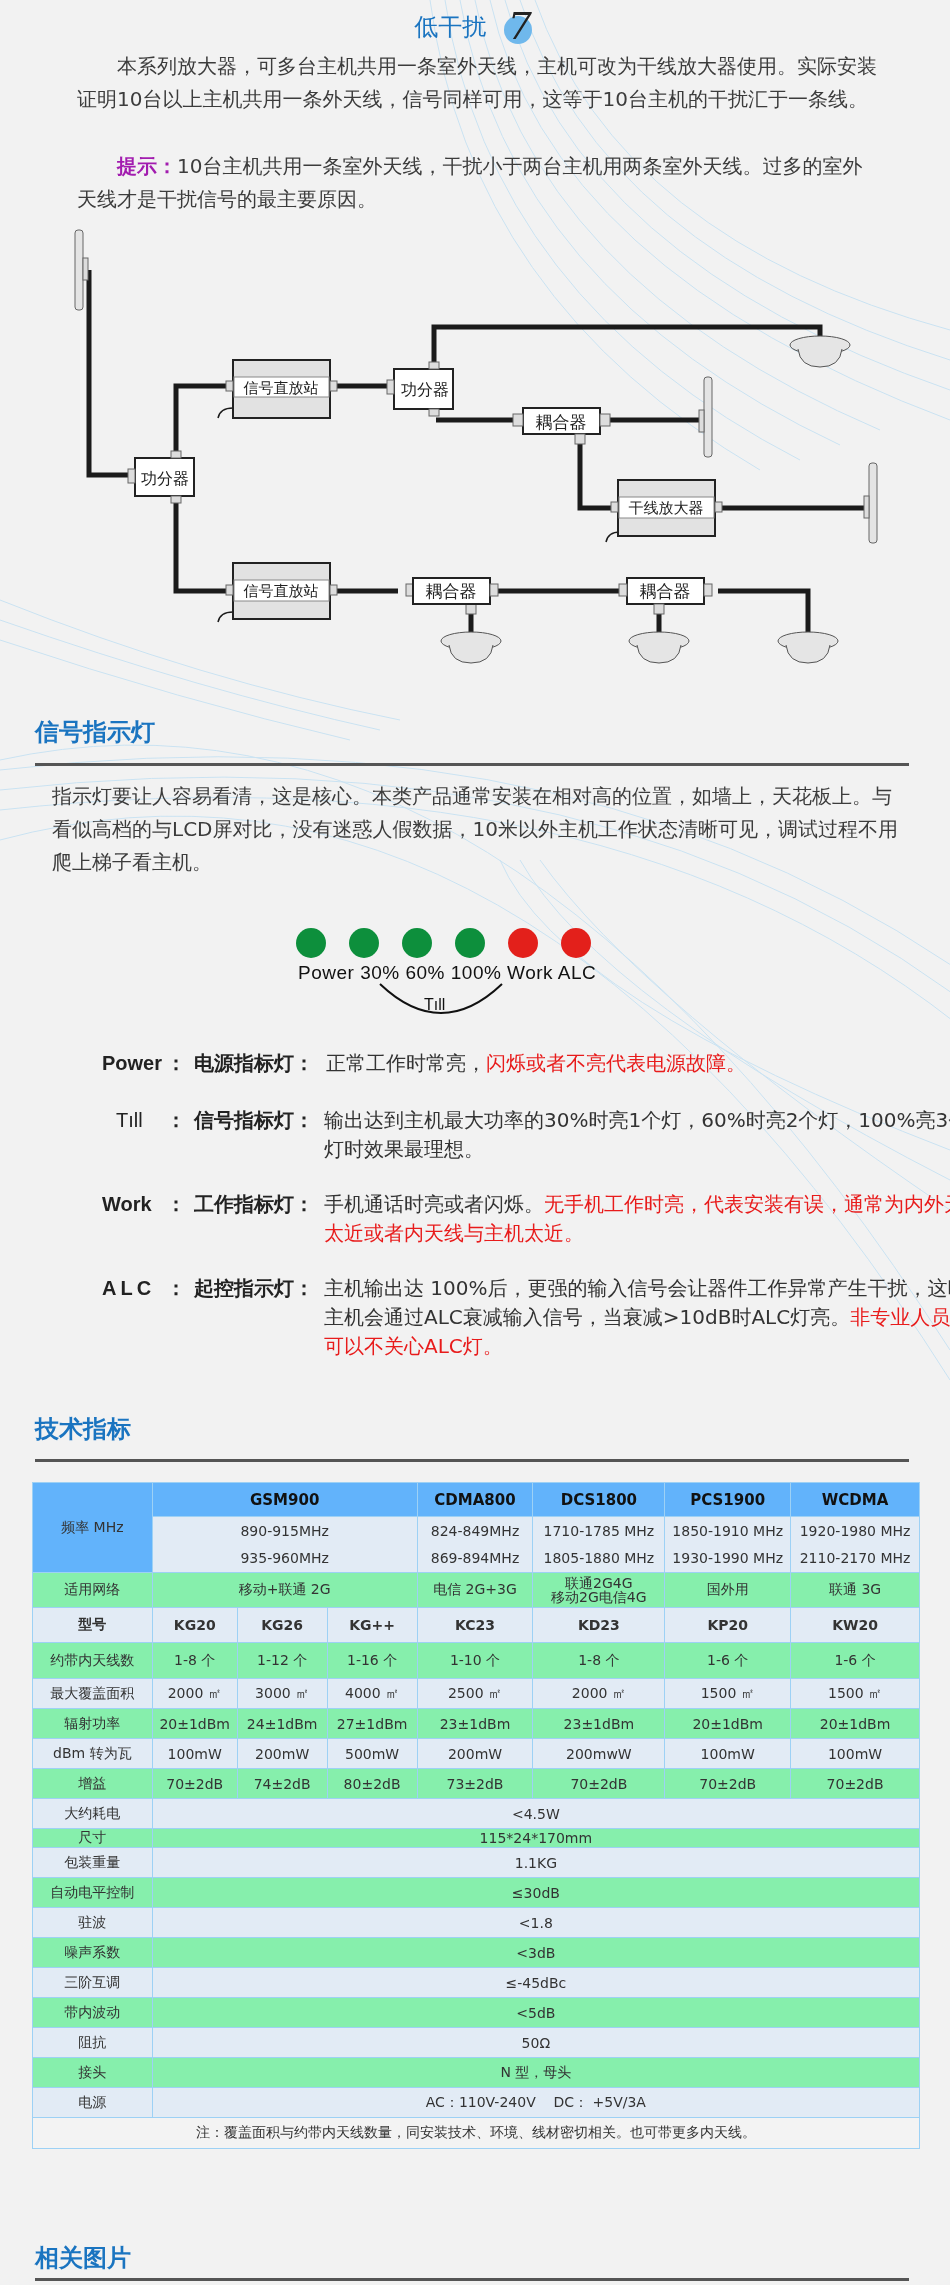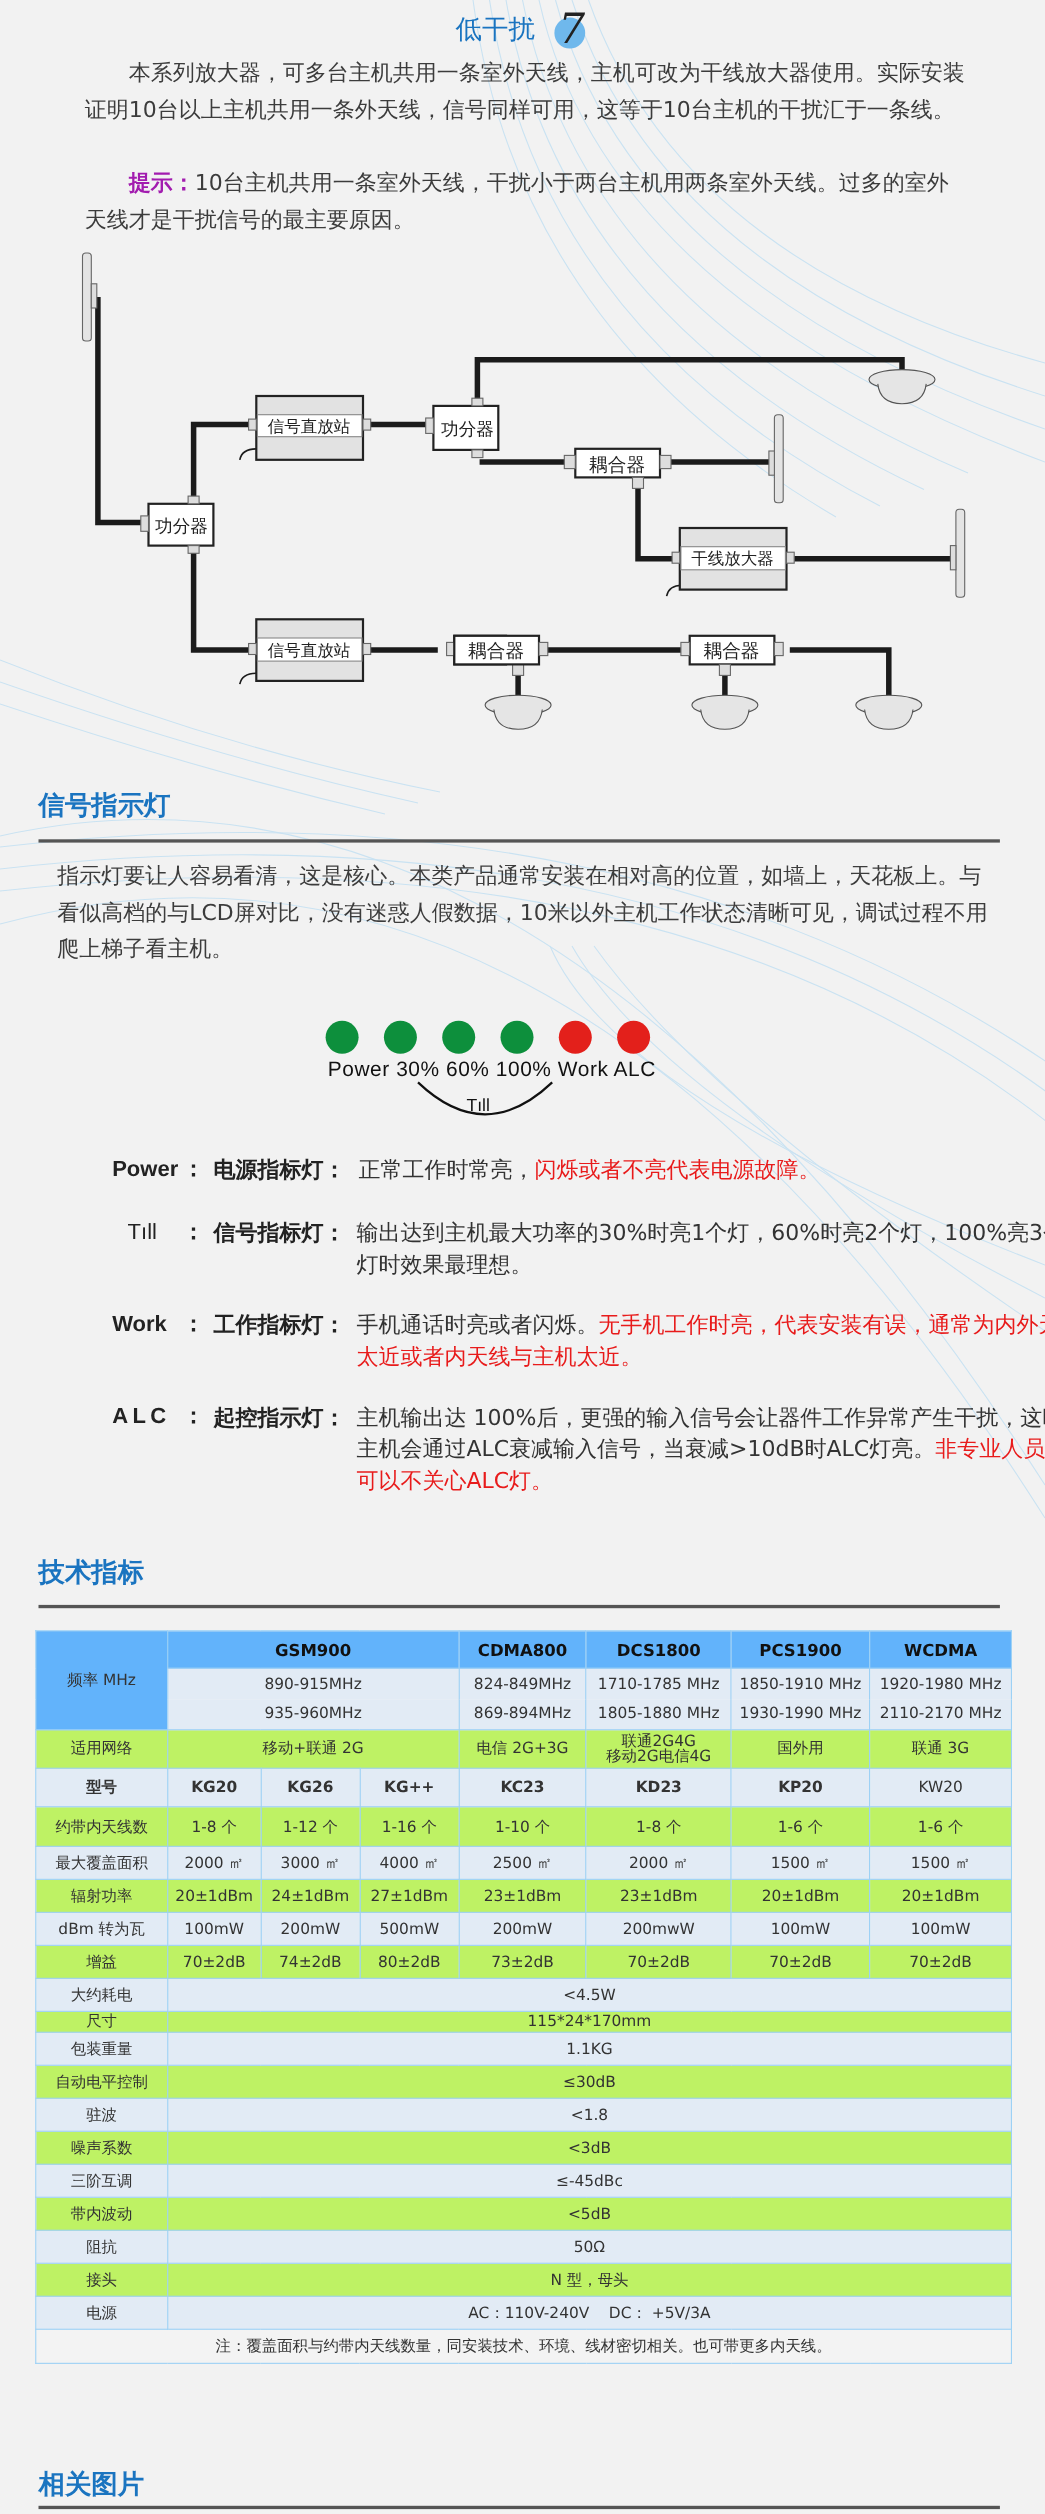--- a/index.html
+++ b/index.html
@@ -40,21 +40,21 @@
   .ind .name { position:absolute; left:75px; font-weight:bold; color:#222; }
   .ind .desc { position:absolute; left:222px; width:660px; }
   .red { color:#e81b1b; }
 
   
   table.spec { position:absolute; left:32px; top:1482px; width:888px; border-collapse:collapse; font-family:"DejaVu Sans", sans-serif; z-index:1; }
   table.spec td { border:1px solid #9dd1f5; text-align:center; font-size:14px; color:#333; padding:0; }
   .hdr { background:#62b3fb; }
   .hdr td.bold { font-weight:bold; font-size:15px; color:#111; }
   .shade td { background:#e2ebf5; }
-  .plain td { background:#bef264; }
+  .plain td { background:#86efac; }
   .small2 { font-size:13px; line-height:14px; }
   .note-row td { background:#f3f3f3; border-top:3px double #7cc1f2; font-size:14px; }
 </style>
 </head>
 <body>
 
 <svg class="bg-lines" viewBox="0 0 950 2285">
   <g fill="none" stroke="#a9d6f2" stroke-width="1" opacity="0.55">
     <path d="M430 0 Q470 300 760 470"></path>
       <path d="M445 0 Q490 300 800 460"></path>
@@ -297,21 +297,21 @@
     <td>联通 3G</td>
   </tr>
   <tr class="shade" style="height:35px; font-weight:bold;">
     <td style="font-weight:bold">型号</td>
     <td style="font-weight:bold">KG20</td>
     <td style="font-weight:bold">KG26</td>
     <td style="font-weight:bold">KG++</td>
     <td style="font-weight:bold">KC23</td>
     <td style="font-weight:bold">KD23</td>
     <td style="font-weight:bold">KP20</td>
-    <td style="font-weight:normal">KW20</td>
+    <td style="font-weight:bold">KW20</td>
   </tr>
   <tr class="plain" style="height:36px;padding-left:40px;">
     <td>约带内天线数</td>
     <td>1-8 个</td>
         <td>1-12 个</td>
         <td>1-16 个</td>
         <td>1-10 个</td>
         <td>1-8 个</td>
         <td>1-6 个</td>
         <td>1-6 个</td>

